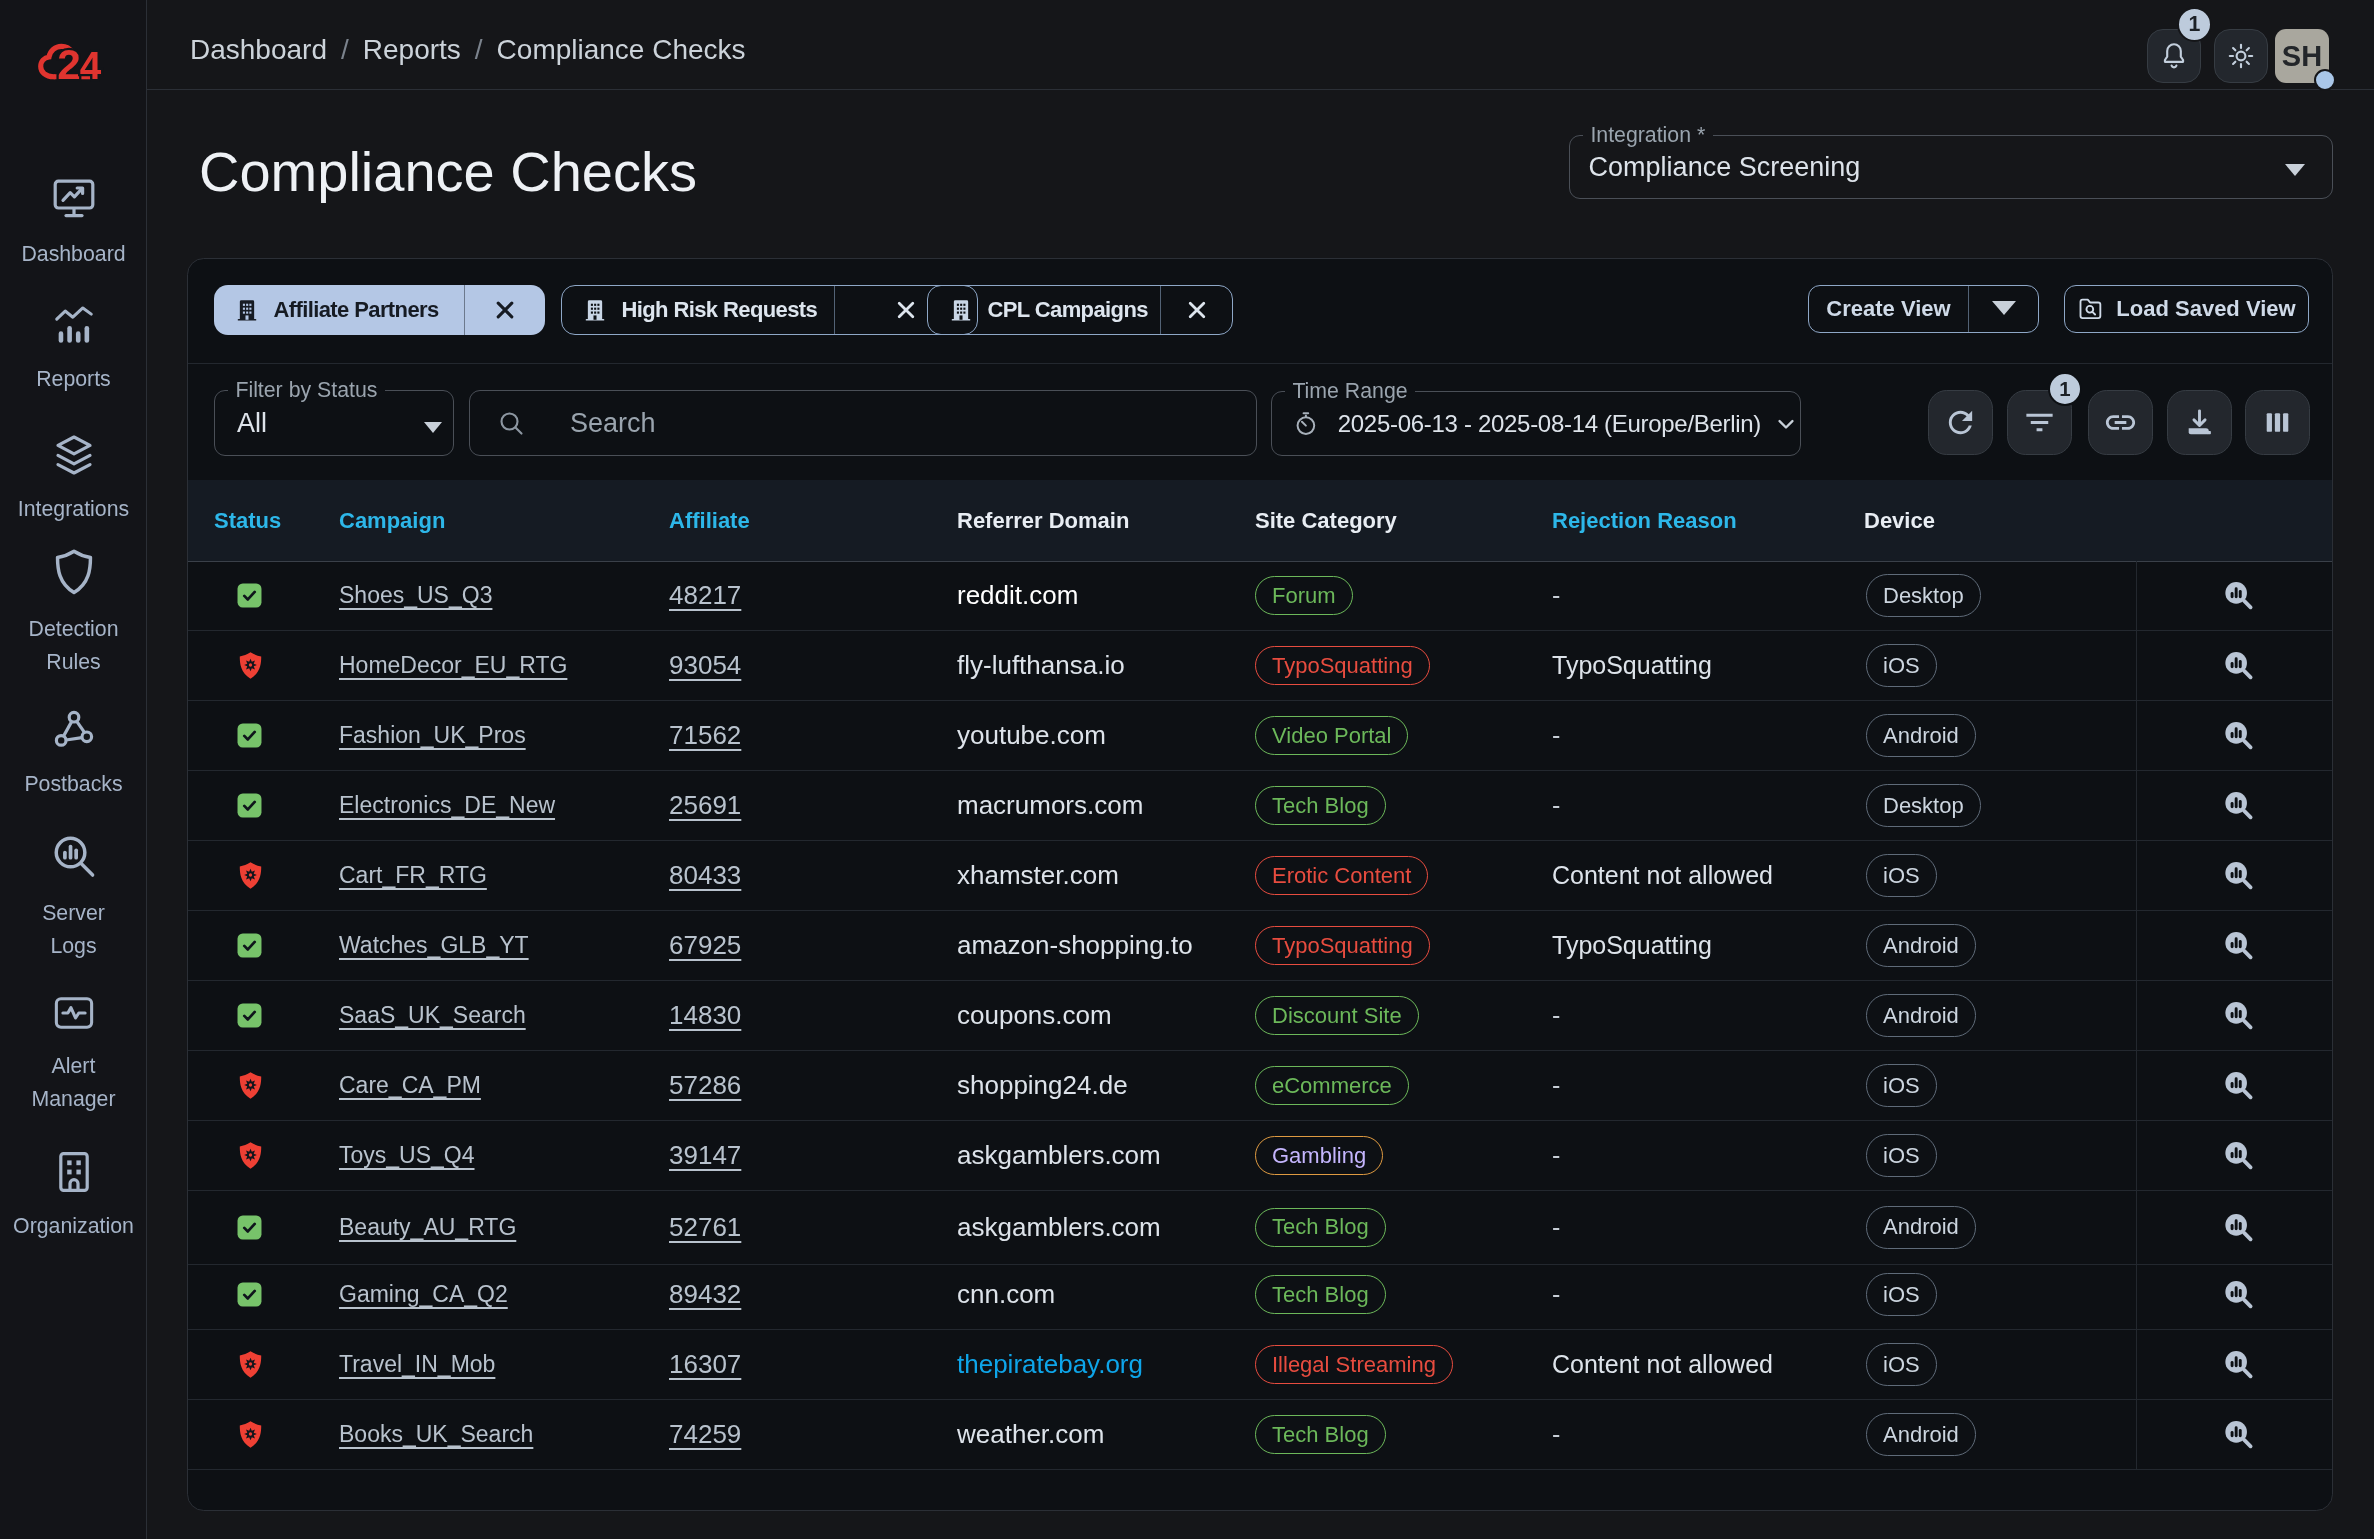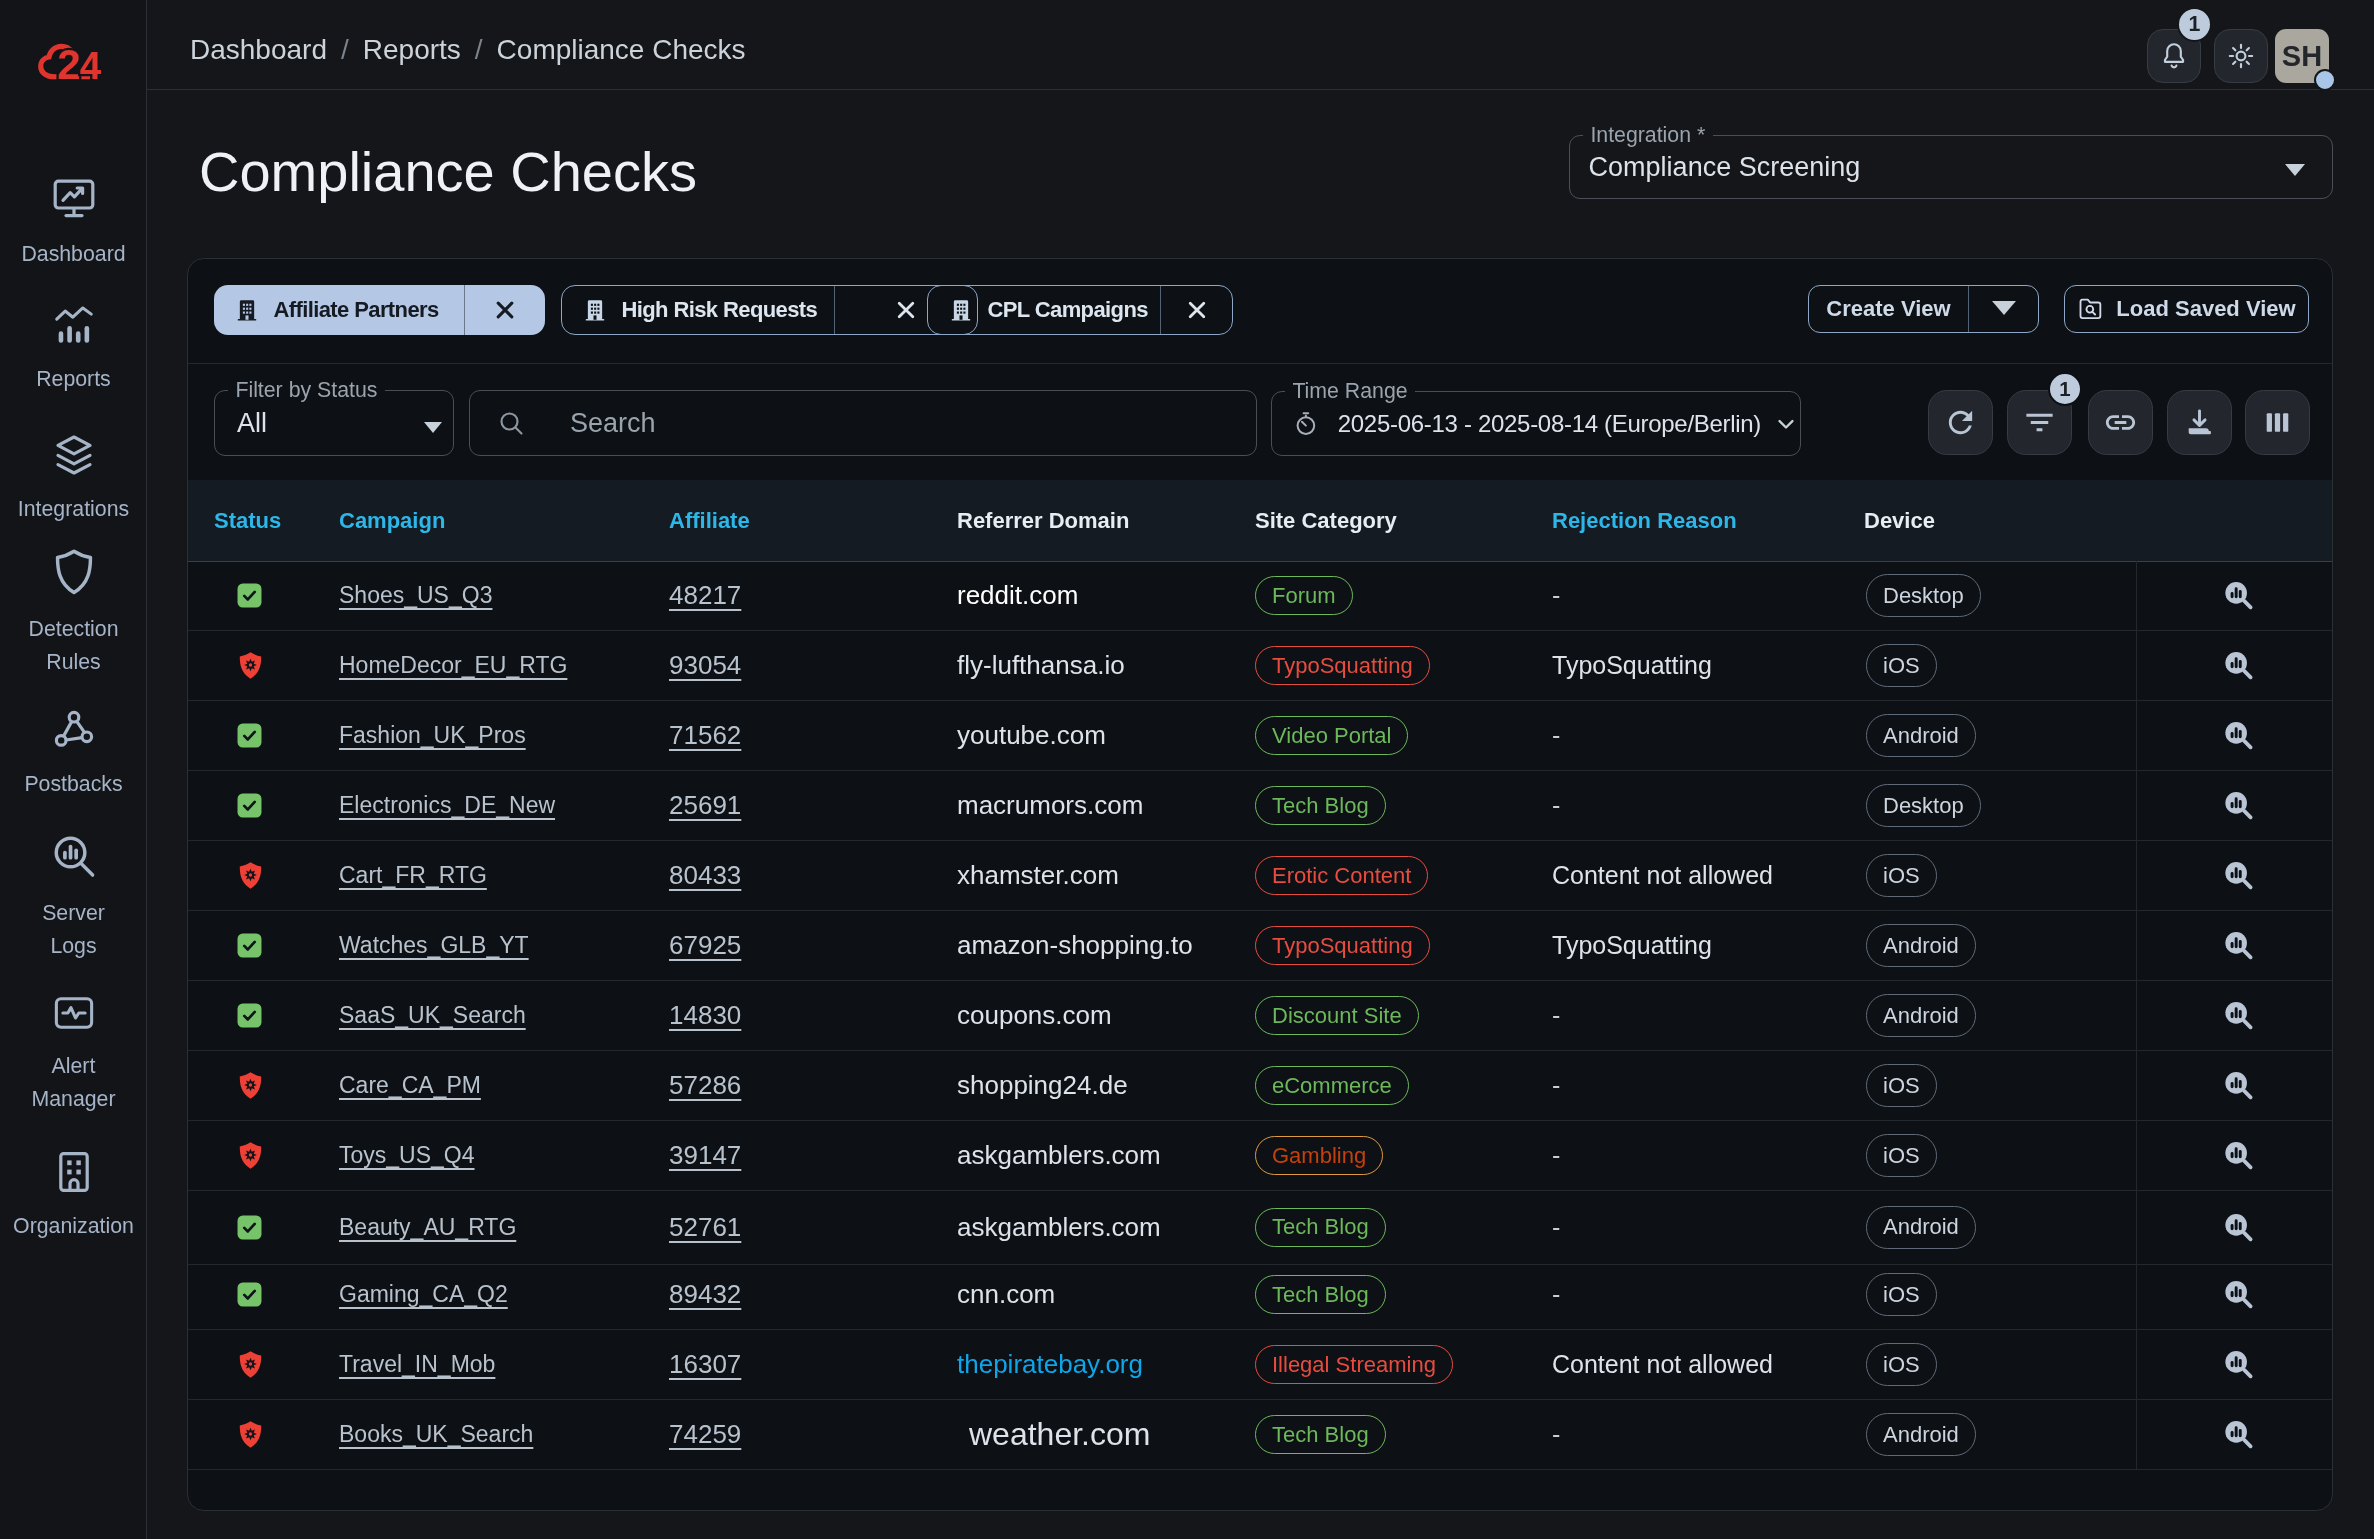--- a/index.html
+++ b/index.html
@@ -579,21 +579,21 @@
         </svg>
       </div>
 <div class="cell" style="left:151px;">
         <a class="lnk">Toys_US_Q4</a>
       </div>
 <div class="cell" style="left:481px;">
         <a class="lnk" style="font-size:26px;">39147</a>
       </div>
 <div class="cell" style="left:769px;font-size:26px;color:#dde3ea;">askgamblers.com</div>
 <div class="cell" style="left:1067px;">
-        <span class="pill" style="border:1.9px solid #de9a41;color:#c2410c;text-align:center;">Gambling</span>
+        <span class="pill" style="border:1.9px solid #de9a41;color:#c4b5fd;text-align:center;">Gambling</span>
       </div>
 <div class="cell" style="left:1364px;font-size:25px;color:#c7ced6;">-</div>
 <div class="cell" style="left:1678px;">
         <span class="pill" style="height:43px;border-radius:21.3px;border:1.9px solid #5f6b79;color:#ccd5df;">iOS</span>
       </div>
 <div class="cell" style="left:1948px;width:0.9px;background:#23282f;height:100%;"></div>
 <div class="cell" style="left:2033px;">
         <svg width="35" height="35" viewBox="0 0 24 24" fill="none" style="">
           <circle cx="10.4" cy="10.2" r="7.4" fill="#b9c5d5"></circle>
           <path d="M15.9 15.7 20.3 20.1" stroke="#b9c5d5" stroke-width="2.6" stroke-linecap="round"></path>
@@ -707,21 +707,21 @@
           <polygon points="12.00,6.70 13.03,9.11 15.46,8.14 14.49,10.57 16.90,11.60 14.49,12.63 15.46,15.06 13.03,14.09 12.00,16.50 10.97,14.09 8.54,15.06 9.51,12.63 7.10,11.60 9.51,10.57 8.54,8.14 10.97,9.11" fill="#10151c"></polygon>
           <circle cx="12" cy="11.6" r="1.3" fill="#ee4034"></circle>
         </svg>
       </div>
 <div class="cell" style="left:151px;">
         <a class="lnk">Books_UK_Search</a>
       </div>
 <div class="cell" style="left:481px;">
         <a class="lnk" style="font-size:26px;">74259</a>
       </div>
-<div class="cell" style="left:769px;font-size:32px;color:#dde3ea;margin-left:12px;">weather.com</div>
+<div class="cell" style="left:769px;font-size:26px;color:#dde3ea;">weather.com</div>
 <div class="cell" style="left:1067px;">
         <span class="pill" style="border:1.9px solid #6cb85a;color:#6cb85a;">Tech Blog</span>
       </div>
 <div class="cell" style="left:1364px;font-size:25px;color:#c7ced6;">-</div>
 <div class="cell" style="left:1678px;">
         <span class="pill" style="height:43px;border-radius:21.3px;border:1.9px solid #5f6b79;color:#ccd5df;">Android</span>
       </div>
 <div class="cell" style="left:1948px;width:0.9px;background:#23282f;height:100%;"></div>
 <div class="cell" style="left:2033px;">
         <svg width="35" height="35" viewBox="0 0 24 24" fill="none" style="">

